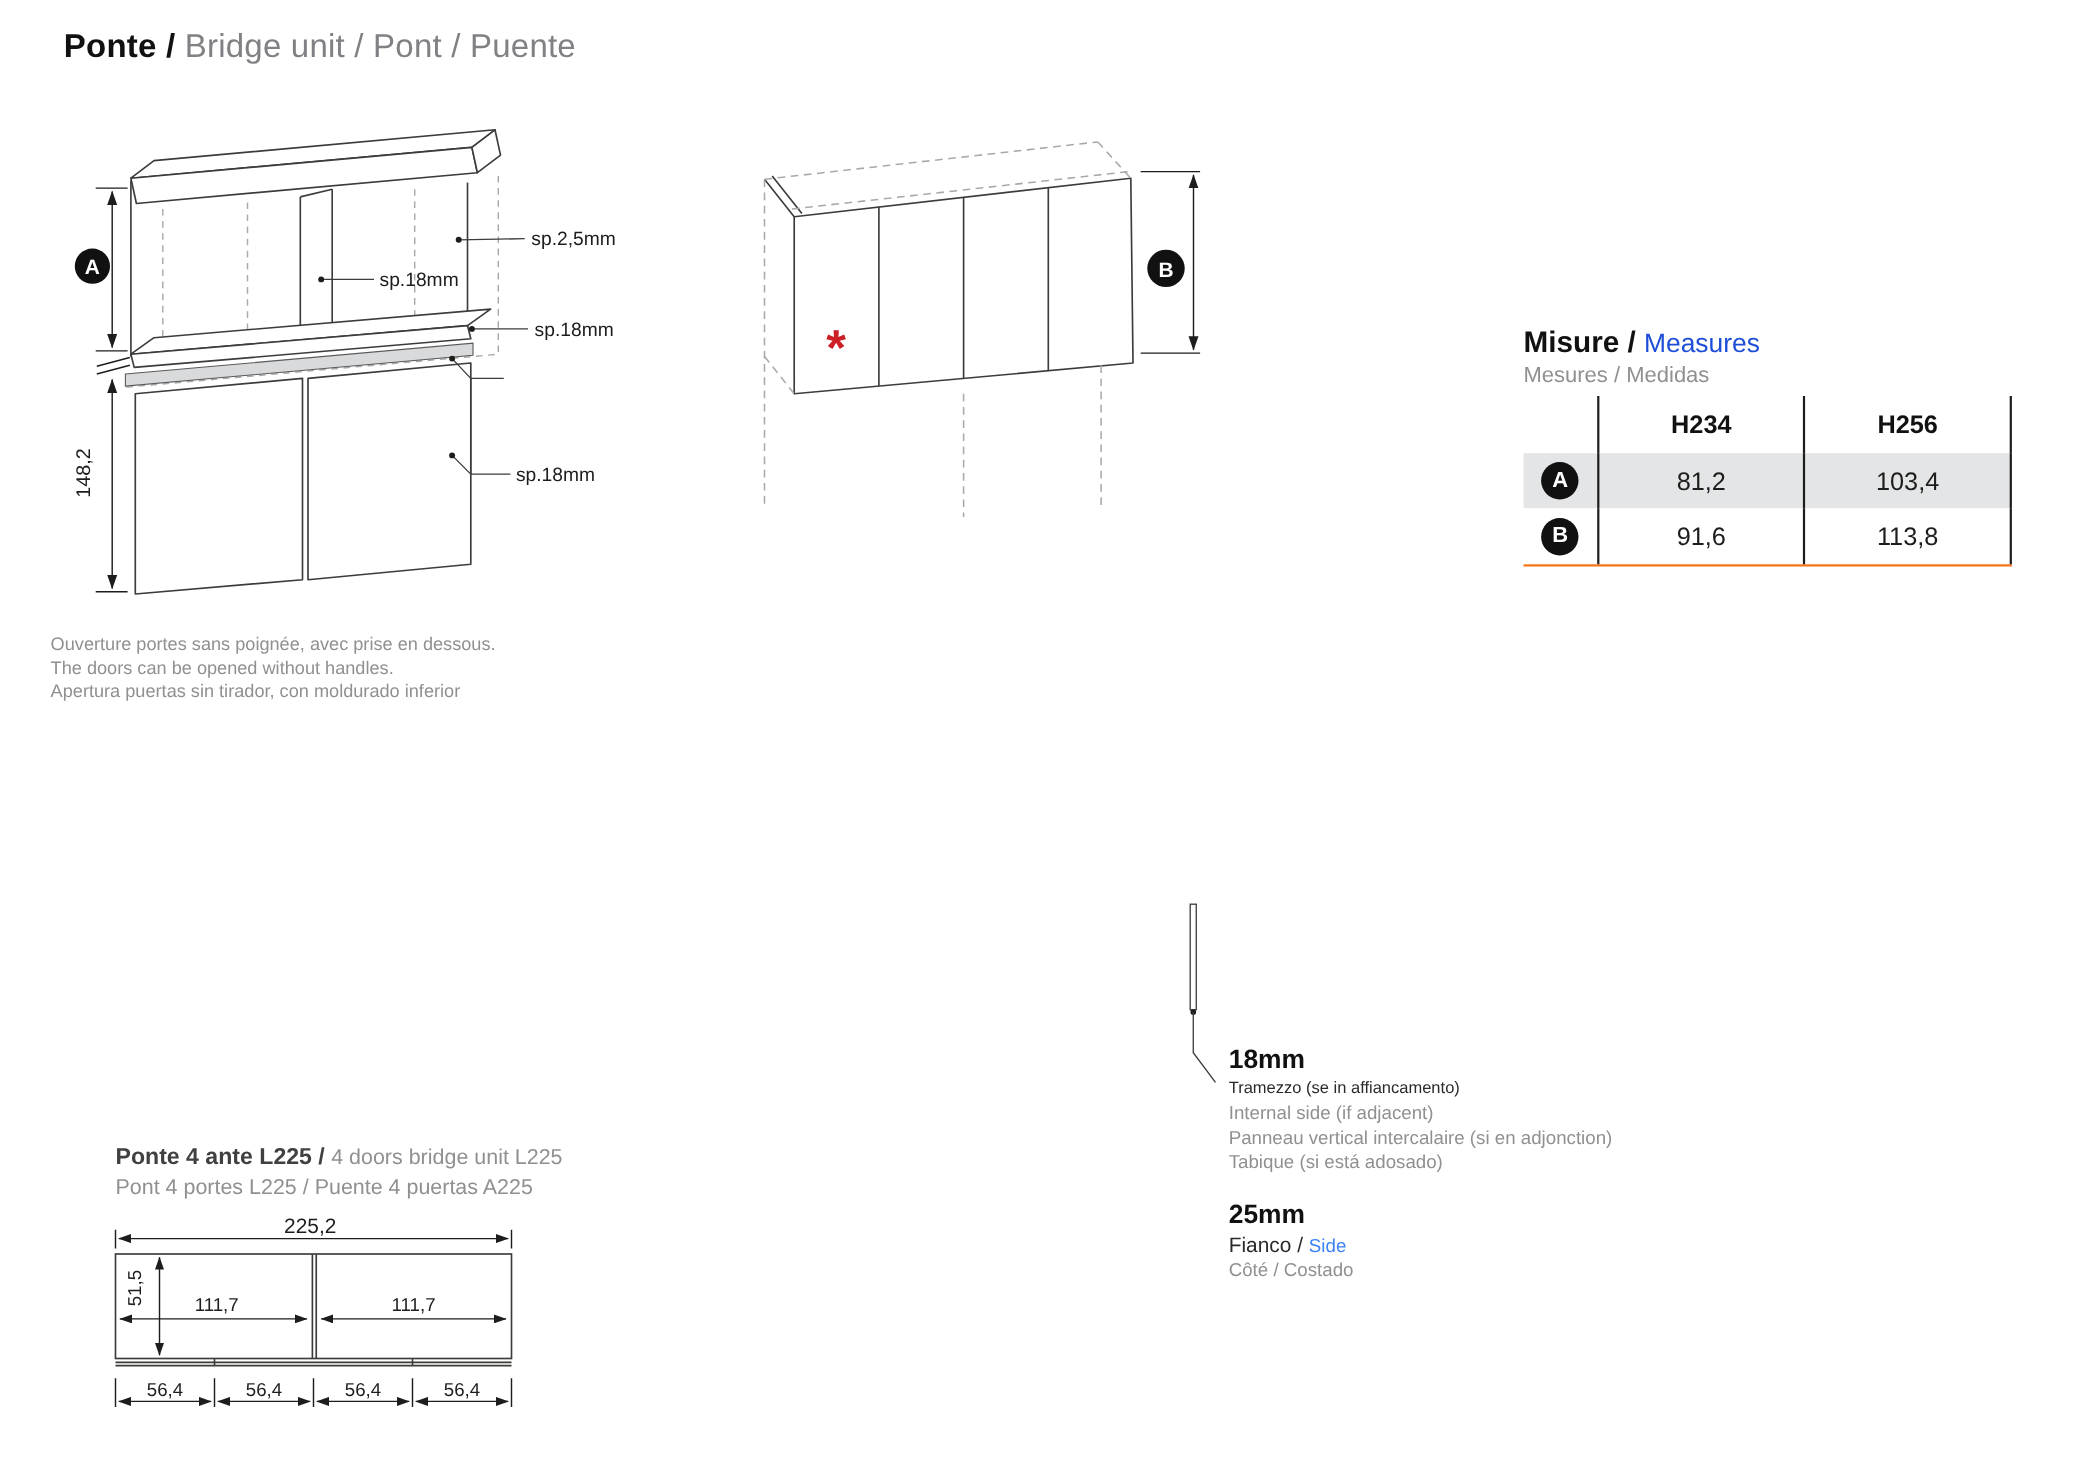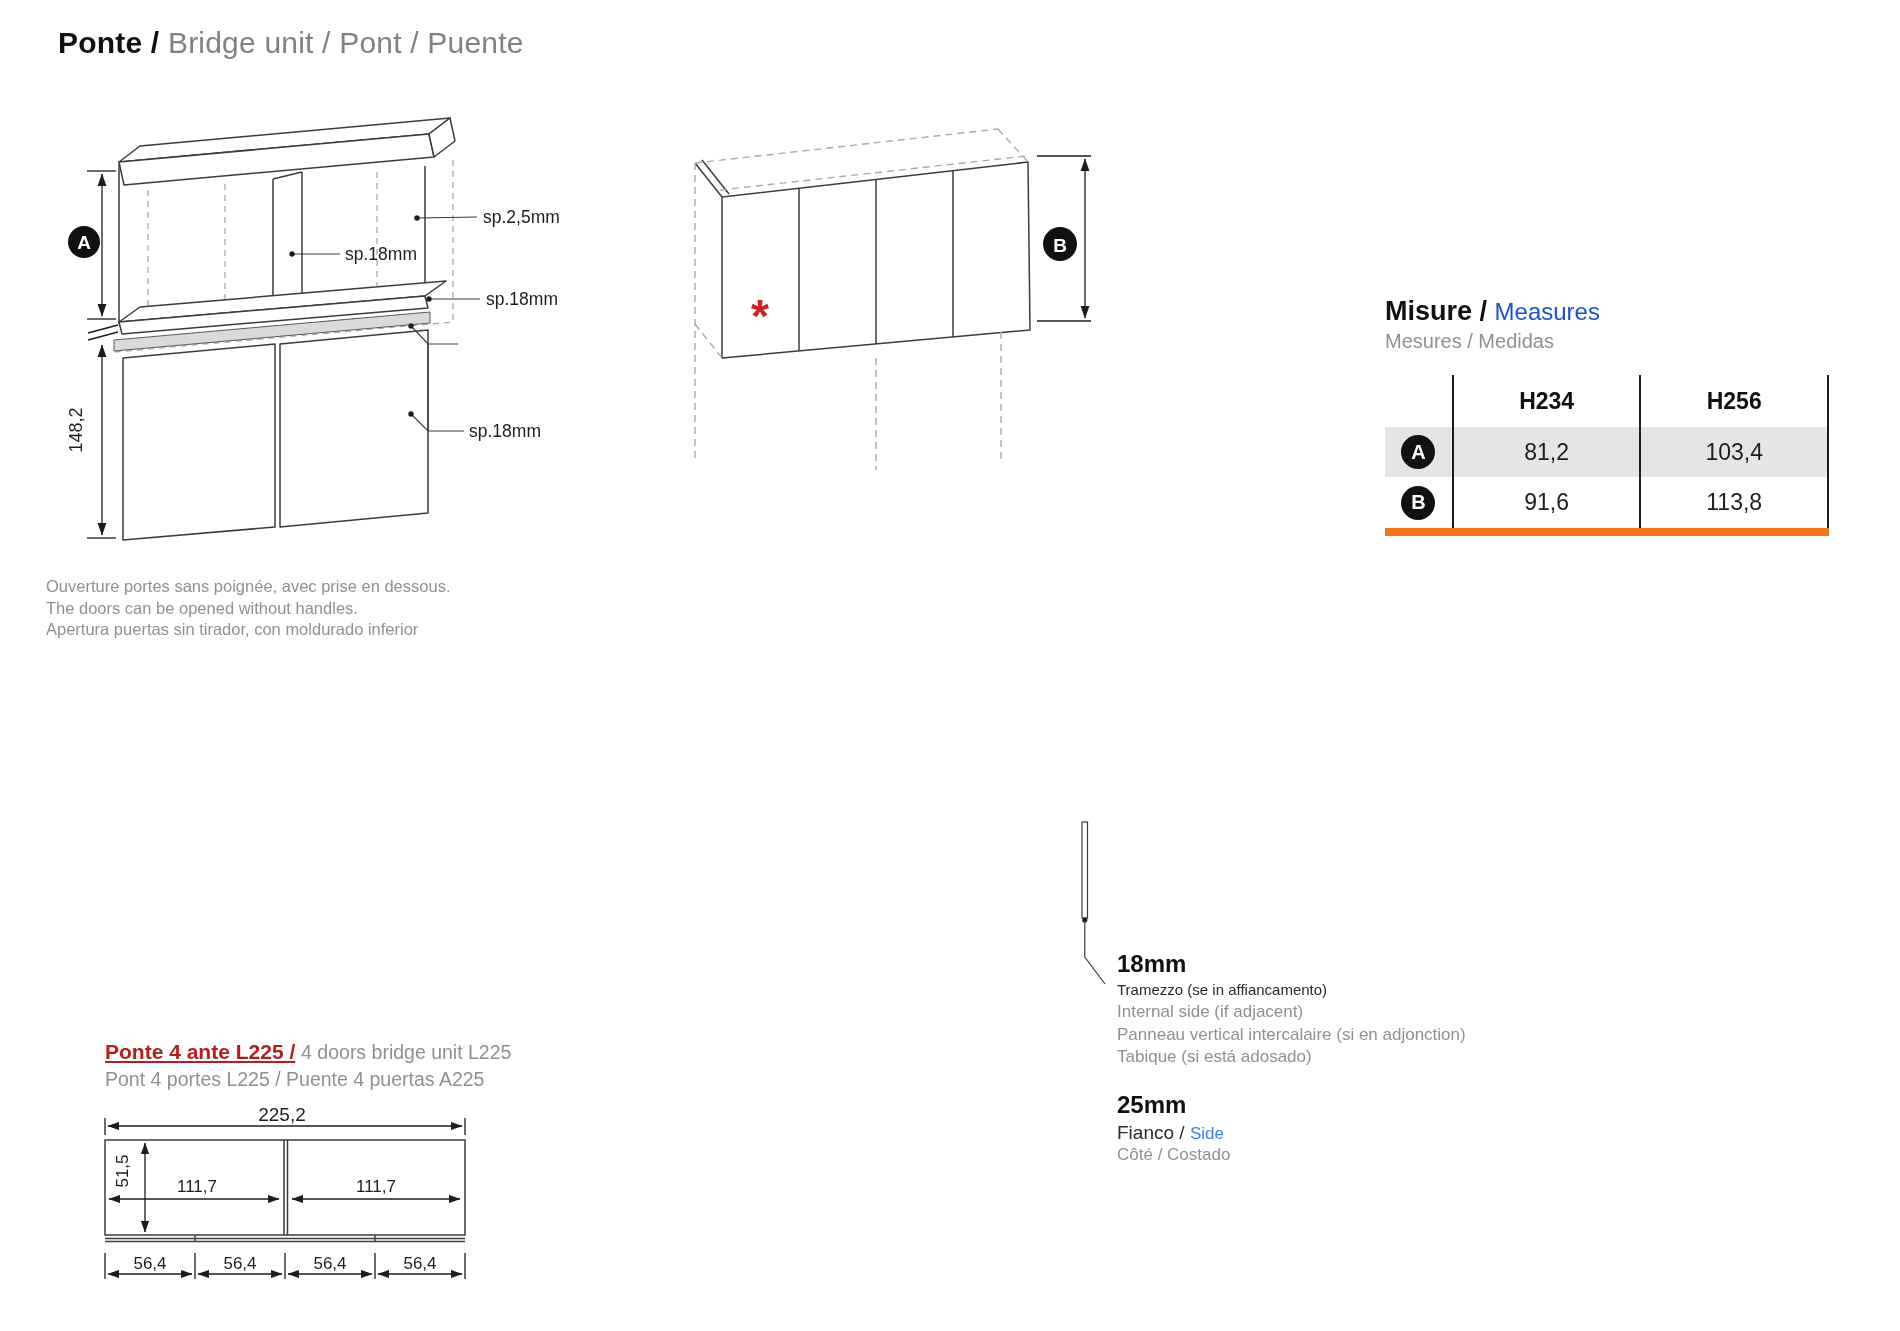--- a/index.html
+++ b/index.html
@@ -16,36 +16,36 @@
   .note{left:46px; top:576px; width:560px;}
   .note .l1{font-size:19px; color:#1d1d1b; margin-bottom:5px; white-space:nowrap;}
   .note .star{color:#cb2026; font-weight:bold; font-size:20px; margin-right:4px;}
   .note .lg{font-size:16.5px; color:#8f9092; line-height:21.5px; white-space:nowrap;}
   
   .measures{left:1385px; top:296px; width:444px;}
   .m-title{font-size:27px; white-space:nowrap;}
   .m-title .b{font-weight:bold; color:#111;}
   .m-title .g{color:#1d4ed8; font-size:24px;}
   .m-sub{font-size:20px; color:#8f9092; margin-top:3px; white-space:nowrap;}
-  .mtable{position:absolute; left:0; top:79px; width:444px; border-bottom:8px solid #f97316;}
+  .mtable{position:absolute; left:0; top:64px; width:444px; border-bottom:2px solid #f97316;}
   .mrow{display:flex; align-items:center;}
   .mrow.h{height:52px;}
   .mrow.r{height:50px;}
   .mrow.gray{background:#e4e5e6;}
   .mc-l{width:67px; display:flex; align-items:center; justify-content:center; align-self:stretch;}
   .mc{width:186px; align-self:stretch; display:flex; align-items:center; justify-content:center;
       border-left:2px solid #1d1d1b; font-size:23px;}
   .mc.last{border-right:2px solid #1d1d1b;}
   .mc.head{font-weight:bold; font-size:23px; color:#111;}
   .badge{width:34px; height:34px; border-radius:50%; background:#111; color:#fff;
          display:flex; align-items:center; justify-content:center; font-weight:bold; font-size:20px;}
   
   .unit-head{left:105px; top:1040px; white-space:nowrap;}
   .unit-head .l1{font-size:21px;}
-  .unit-head .l1 .b{font-weight:bold; color:#b91c1c;text-decoration:underline;}
+  .unit-head .l1 .b{font-weight:bold; color:#404040;}
   .unit-head .g{color:#8f9092; font-size:19.5px;}
   .unit-head .l2{font-size:19.5px; color:#8f9092; margin-top:4px;}
   
   .pnotes{left:1117px; top:950px; white-space:nowrap;}
   .pnotes .size{font-size:24px; font-weight:bold; color:#111; margin-bottom:3px;}
   .pnotes .it{font-size:15px; color:#2a2a28; margin-bottom:3px;}
   .pnotes .lg{font-size:17px; color:#8f9092; line-height:22.5px;}
   .pnotes .block2{margin-top:22px;}
   .pnotes .fi{font-size:19px; color:#2a2a28;}
   .pnotes .fi .g{font-size:17px; color:#3b82f6;}

